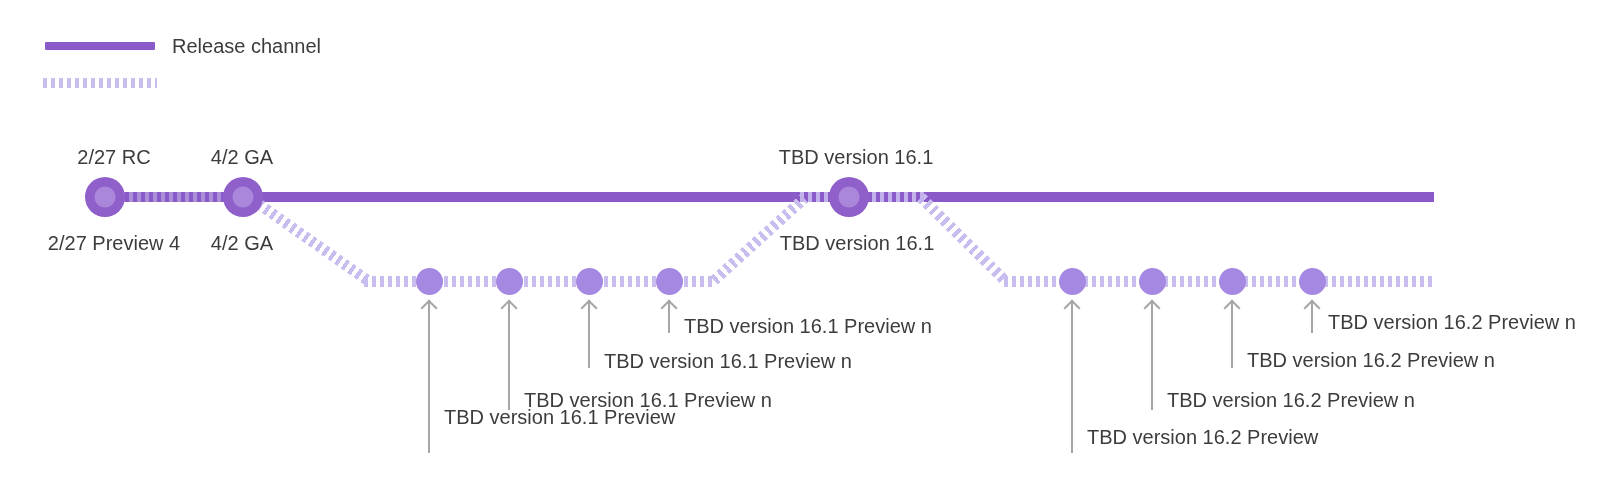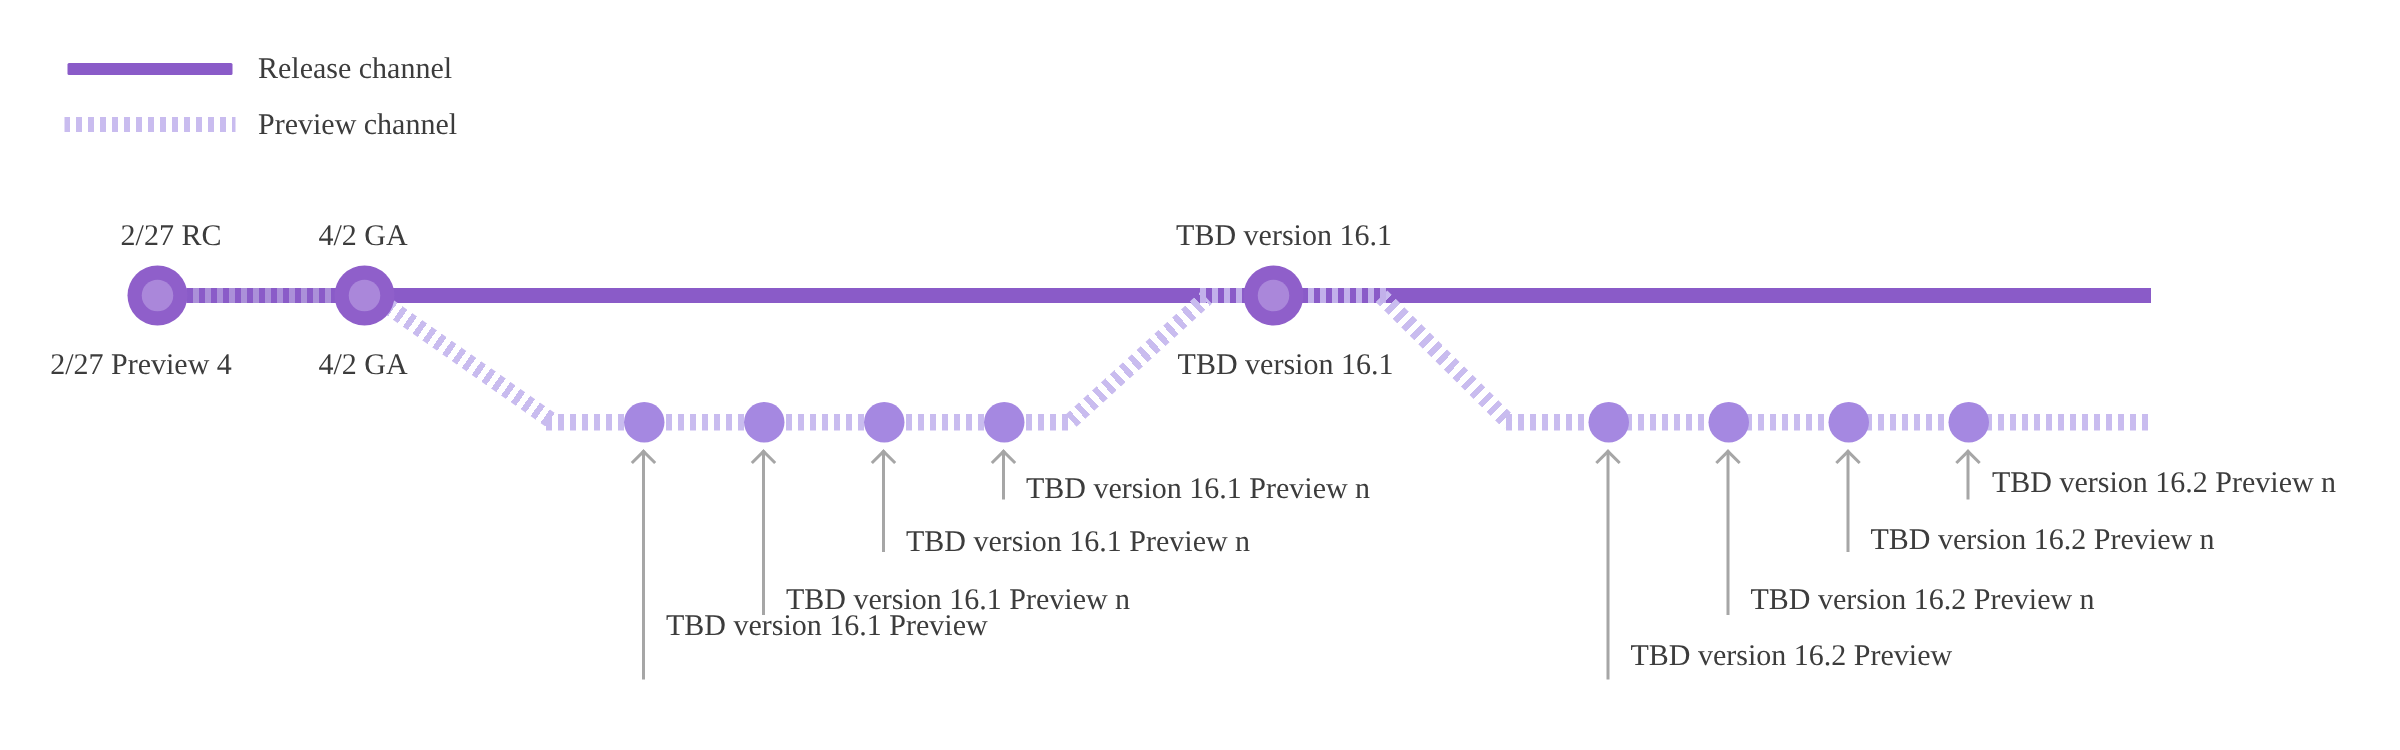--- a/index.html
+++ b/index.html
@@ -1,21 +1,21 @@
 <!DOCTYPE html>
 <html style="--release-line: #8a5bc8; --milestone-dot-outer: #8f5fca; --milestone-dot-inner: #aa87da; --preview-dash: #c9bcef; --preview-dot: #a588e1; --overlap-dash-left: #ab90d9; --overlap-dash-center: #c2b1ea; --arrow: #a6a6a6; --text: #3c3c3c;"><head>
 <meta charset="utf-8">
 <style>
   html,body{margin:0;padding:0;background:#ffffff;}
   .canvas{
     position:relative;
     width:1600px;height:500px;
     background:#ffffff;
     overflow:hidden;
-    font-family:Liberation Serif, serif;
+    font-family:Liberation Sans, sans-serif;
     color:var(--text,#3c3c3c);
   }
   .abs{position:absolute;}
   .lbl{
     position:absolute;
     font-size:20px;line-height:26px;
     white-space:nowrap;
     color:var(--text,#3c3c3c);
   }
   .lbl.centered{transform:translateX(-50%);}
@@ -89,21 +89,20 @@
 </style>
 </head>
 <body>
 
 <div class="canvas">
 
   <div class="legend-swatch-solid abs" style="left:45px;top:42px;width:110px;height:8px;"></div>
   <span class="lbl" style="left:172px;top:33px;">Release channel</span>
 
   <div class="legend-swatch-dashed abs" style="left:43px;top:78px;width:114px;height:10px;"></div>
-  <span class="lbl" style="left:172px;top:70px;">Preview channel</span>
 
   <div class="release-line" style="left:105px;top:192px;width:1329px;"></div>
 
   <div class="overlap left" style="left:105px;top:192px;width:140px;"></div>
   <div class="overlap center" style="left:800px;top:192px;width:124px;"></div>
 
   <div class="pdash diag" style="left:252px;top:193.5px;width:143px;transform:rotate(35deg);"></div>
   <div class="pdash" style="left:364px;top:275.5px;width:352px;"></div>
   <div class="pdash diag" style="left:714px;top:274.5px;width:122px;transform:rotate(-42.3deg);"></div>
   <div class="pdash diag" style="left:921px;top:191.5px;width:120px;transform:rotate(44.7deg);"></div>
@@ -116,21 +115,21 @@
     <span class="core"></span>
     </div>
   <div class="big-dot" style="left:829px;top:177px;">
     <span class="core"></span>
     </div>
 
   <span class="lbl centered" style="left:114px;top:144px;">2/27 RC</span>
   <span class="lbl centered" style="left:242px;top:144px;">4/2 GA</span>
   <span class="lbl centered" style="left:856px;top:144px;">TBD version 16.1</span>
 
-  <span class="lbl centered" style="left:94px;top:230px;">2/27 Preview 4</span>
+  <span class="lbl centered" style="left:114px;top:230px;">2/27 Preview 4</span>
   <span class="lbl centered" style="left:242px;top:230px;">4/2 GA</span>
   <span class="lbl centered" style="left:857px;top:230px;">TBD version 16.1</span>
 
   <div class="small-dot" style="left:415.5px;top:267.5px;"></div>
   <div class="small-dot" style="left:495.5px;top:267.5px;"></div>
   <div class="small-dot" style="left:575.5px;top:267.5px;"></div>
   <div class="small-dot" style="left:655.5px;top:267.5px;"></div>
   <div class="small-dot" style="left:1058.5px;top:267.5px;"></div>
   <div class="small-dot" style="left:1138.5px;top:267.5px;"></div>
   <div class="small-dot" style="left:1218.5px;top:267.5px;"></div>

